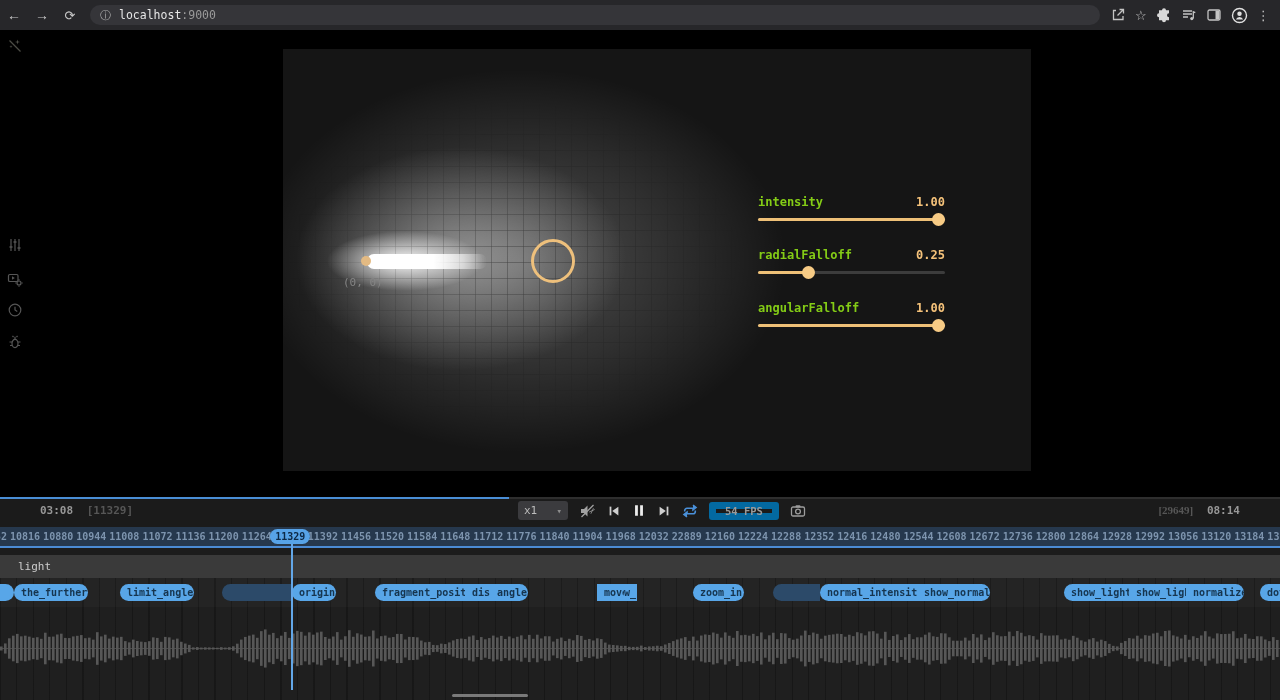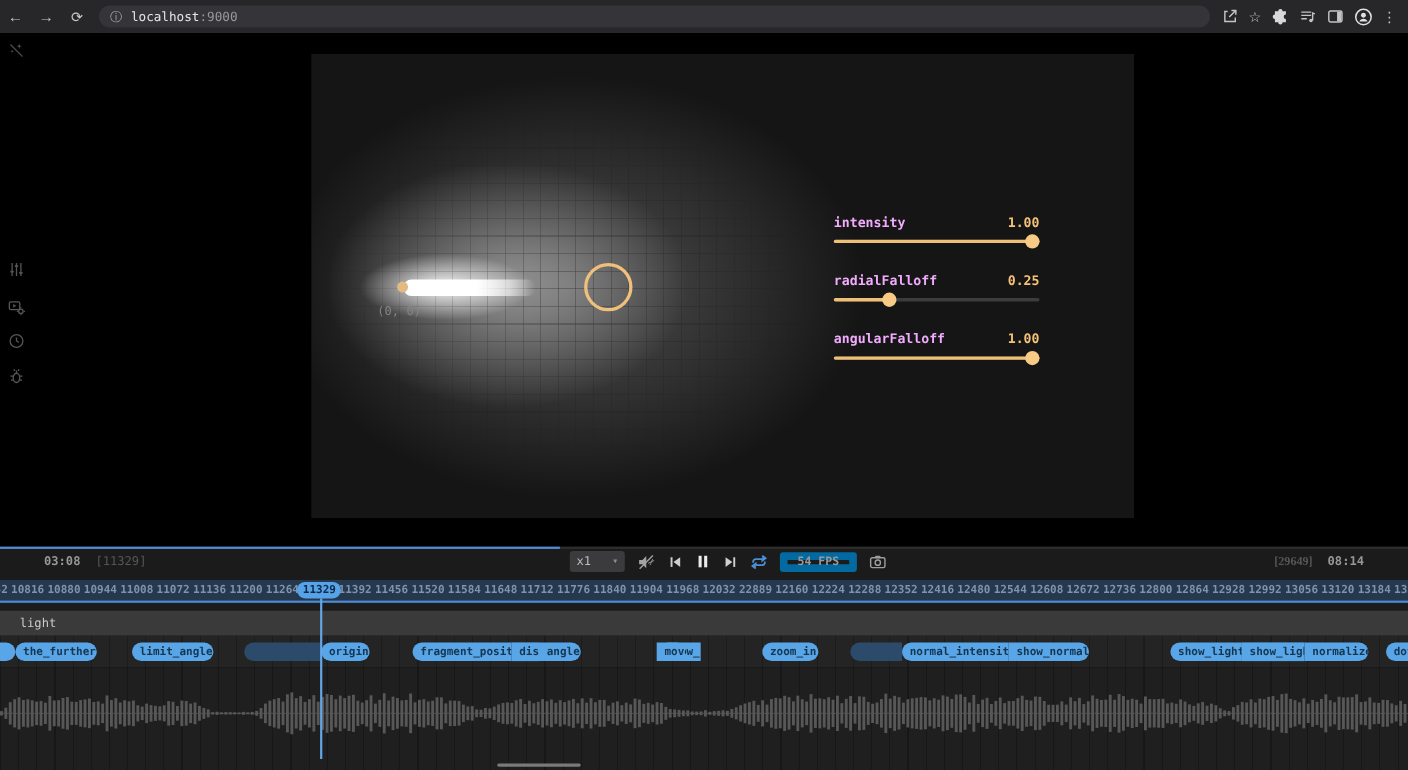--- a/index.html
+++ b/index.html
@@ -47,32 +47,32 @@
           filter:blur(0.5px); }
   .origin-dot { position:absolute; left:78px; top:207px; width:10px; height:10px; border-radius:50%;
                 background:#e3ba83; }
   .origin-label { position:absolute; left:60px; top:227px; color:#858585; font-size:11px; }
   .sel-circle { position:absolute; left:248px; top:190px; width:44px; height:44px; border-radius:50%;
                 border:3.5px solid #eec07c; }
 
   .sliders { position:absolute; left:475px; top:146px; width:187px; }
   .slider-group { position:relative; margin-bottom:27px; }
   .sl-head { display:flex; justify-content:space-between; font-size:12px; font-weight:bold; height:14px; }
-  .sl-label { color:#f0abfc; }
+  .sl-label { color:#84cc16; }
   .sl-value { color:#f5c27a; }
   .sl-track { position:relative; margin-top:9px; height:3px; background:#3c3c3c; border-radius:2px; }
   .sl-fill  { position:absolute; left:0; top:0; height:3px; background:#eec077; border-radius:2px; }
   .sl-knob  { position:absolute; top:-5px; width:13px; height:13px; border-radius:50%; background:#f7cb85; }
 
   
   .playbar { position:absolute; top:497px; left:0; width:1280px; height:30px; background:#1b1b1b; }
   .progress-rail { position:absolute; top:0; left:0; width:100%; height:2px; background:#2e2e2e; }
   .progress-line { position:absolute; top:0; left:0; height:2px; background:#4a8ed6; }
   .pb-left { position:absolute; left:40px; top:7px; font-size:11px; font-weight:bold; }
-  .pb-left .t { color:#979797; } .pb-left .f { color:#565656; margin-left:7px; font-weight:normal; }
+  .pb-left .t { color:#979797; } .pb-left .f { color:#565656; margin-left:7px; font-weight:bold; }
   .pb-right { position:absolute; right:40px; top:7px; font-size:11px; font-weight:bold; }
   .pb-right .f { color:#565656; margin-right:7px;font-family:Liberation Serif, serif; } .pb-right .t { color:#979797; }
   .pb-center { position:absolute; left:518px; top:4px; display:flex; align-items:center; gap:11px; }
   .speed-select { width:50px; height:19px; background:#3b3b3e; border-radius:3px; color:#bdbdbd;
                   font-size:11px; display:flex; align-items:center; padding:0 6px; justify-content:space-between; cursor:pointer; }
   .speed-select .chev { color:#8d8d8d; font-size:9px; }
   .fps-badge { height:18px; border:7px solid #0369a1; border-radius:3px; color:#9a9a9a;
                font-size:10.5px; font-weight:bold; display:flex; align-items:center; padding:0 9px; }
   .tbtn { display:flex; align-items:center; cursor:pointer; }
 

